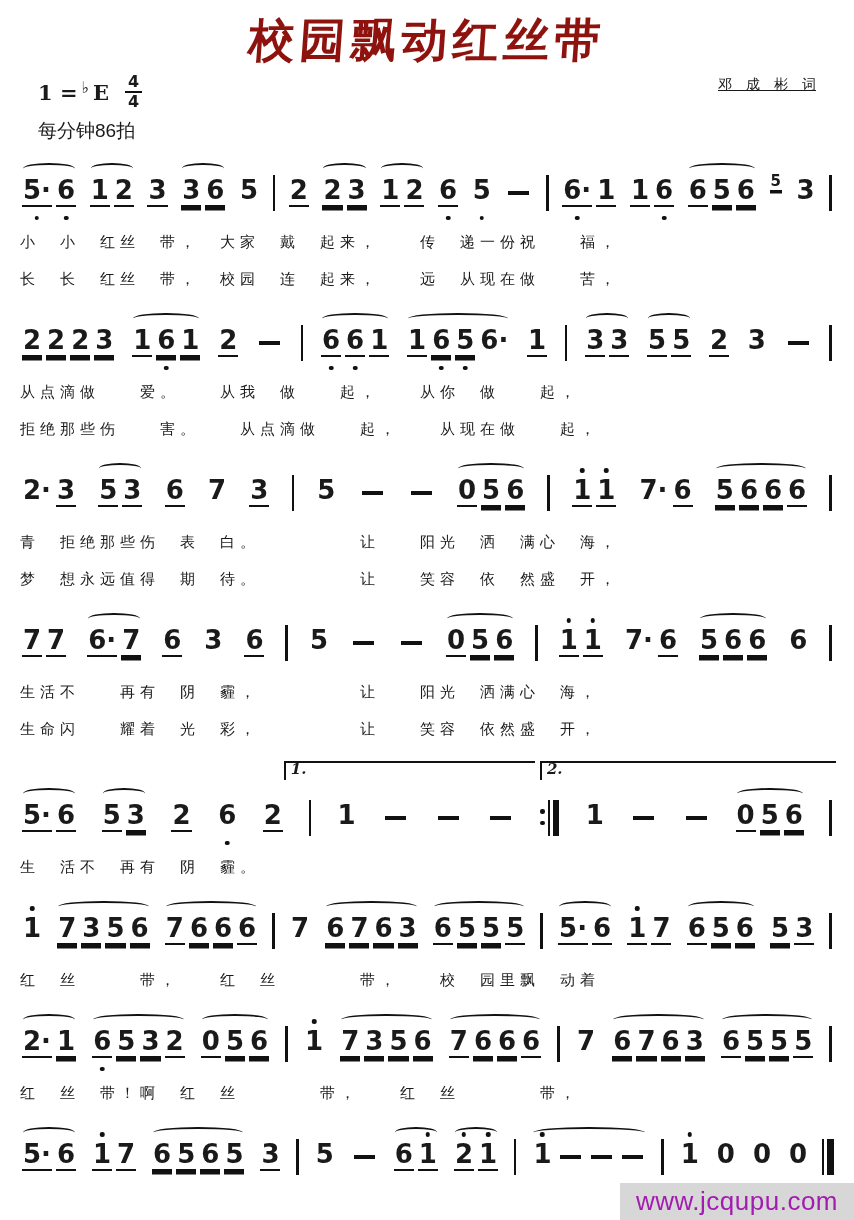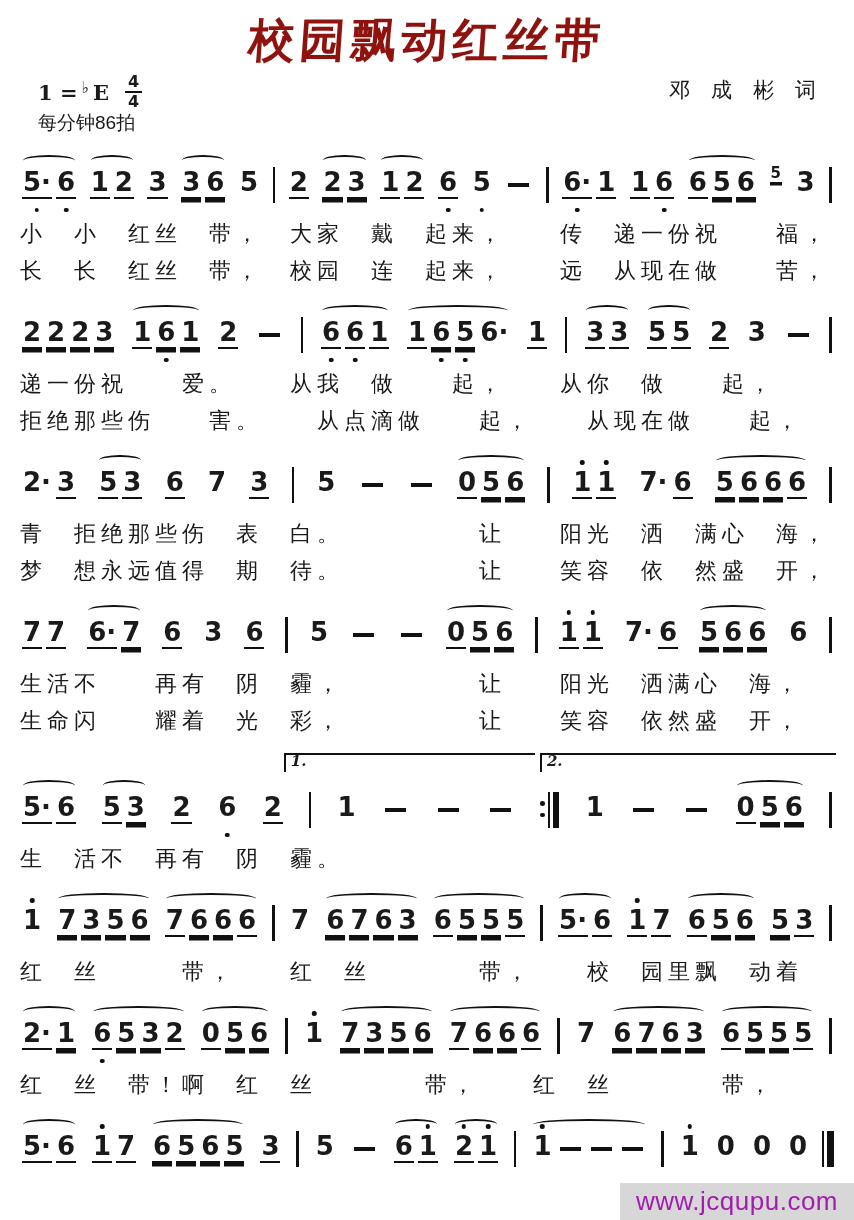--- a/index.html
+++ b/index.html
@@ -29,22 +29,22 @@
   }
   .keyline{
     font-size:21px;font-weight:bold;display:flex;align-items:center;gap:4px;
     font-family:"DejaVu Serif",serif;
   }
   .flat{font-size:16px;transform:translateY(-5px);display:inline-block;}
   .meter{display:inline-flex;flex-direction:column;align-items:center;margin-left:12px;
     font-size:16px;font-weight:bold;line-height:1.0;font-family:"DejaVu Sans",sans-serif;}
   .meter .mtop{border-bottom:2px solid #111;padding:0 3px 1px;}
   .meter .mbot{padding-top:1px;}
-  .tempo{font-size:19px;}
-  .meta-right{text-align:right;font-size:21px;line-height:1.55;}
+  .tempo{font-size:19px;margin-top:8px;}
+  .meta-right{text-align:right;font-size:14px;line-height:1.55;text-decoration:underline;}
   
   .score{padding:14px 18px 0 18px;}
   .system{margin-bottom:13px;}
   .notes-row{
     display:flex;justify-content:space-between;align-items:flex-start;
     padding-top:17px;
     min-height:46px;
   }
   .grp{position:relative;display:inline-flex;align-items:flex-start;margin:0 2px;}
   .grp.slur::before{
@@ -75,21 +75,21 @@
   .bar{display:inline-block;width:2.5px;height:36px;background:#111;margin:0 4px;flex:0 0 auto;}
   .rep{display:inline-flex;align-items:flex-start;gap:3px;margin:0 4px;flex:0 0 auto;}
   .rep .rdots{display:inline-flex;flex-direction:column;gap:7px;margin-top:9px;}
   .rep .rdots i{width:4.5px;height:4.5px;border-radius:50%;background:#111;}
   .rep .thin{display:inline-block;width:2.5px;height:36px;background:#111;}
   .rep .thick{display:inline-block;width:6px;height:36px;background:#111;}
   .final{display:inline-flex;gap:3px;margin:0 2px;flex:0 0 auto;}
   .final .thin{display:inline-block;width:2.5px;height:36px;background:#111;}
   .final .thick{display:inline-block;width:6.5px;height:36px;background:#111;}
   .lyric-row{
-    font-size:22px;letter-spacing:5px;line-height:33px;
+    font-size:15px;letter-spacing:5px;line-height:33px;
     padding:4px 2px 0 2px;white-space:nowrap;
   }
   
   .has-volta{position:relative;padding-top:25px;}
   .volta{position:absolute;top:3px;height:17px;border-top:2.5px solid #111;border-left:2.5px solid #111;}
   .volta-1{left:32.5%;width:30.5%;}
   .volta-2{left:63.8%;width:36%;}
   .volta-label{font-style:italic;font-size:15px;font-weight:bold;padding-left:5px;
     font-family:"DejaVu Serif",serif;display:inline-block;transform:translateY(-3px);}
   
@@ -238,21 +238,21 @@
             <span class="note"><span class="g u1">2</span></span>
           </span>
           <span class="grp">
             <span class="note"><span class="g">3</span></span>
           </span>
           <span class="grp">
             <span class="note"><span class="dashbar"></span></span>
           </span>
           <span class="bar"></span>
         </div>
-        <div class="lyric-row">递一份祝　　爱。　　从我　做　　起，　　从你　做　　起，</div>
+        <div class="lyric-row">从点滴做　　爱。　　从我　做　　起，　　从你　做　　起，</div>
         <div class="lyric-row">拒绝那些伤　　害。　　从点滴做　　起，　　从现在做　　起，</div>
       </div>
       <div class="system">
         <div class="notes-row">
           <span class="grp">
             <span class="note"><span class="g">2·</span></span>
             <span class="note"><span class="g u1">3</span></span>
           </span>
           <span class="grp slur">
             <span class="note"><span class="g u1">5</span></span>

